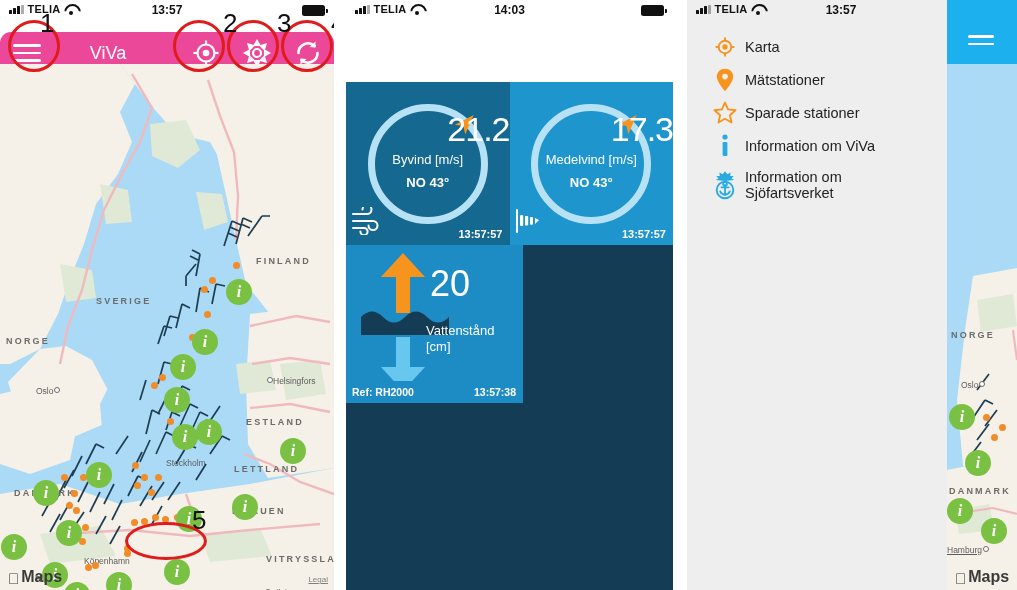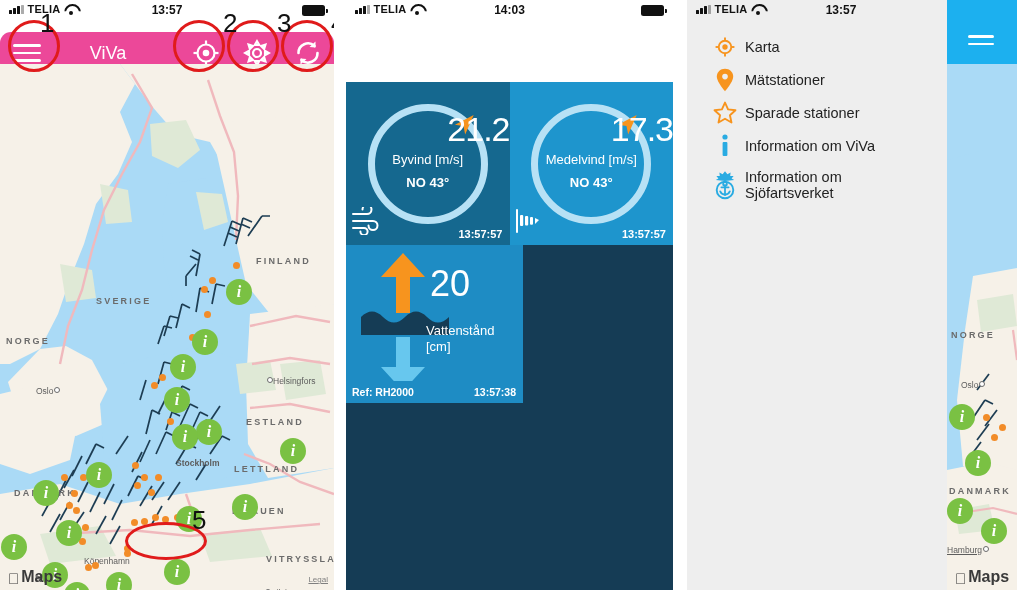--- a/index.html
+++ b/index.html
@@ -223,21 +223,21 @@
     <div class="ctry" style="left:6px;top:272px;">NORGE</div>
     <div class="ctry" style="left:246px;top:353px;">ESTLAND</div>
     <div class="ctry" style="left:234px;top:400px;">LETTLAND</div>
     <div class="ctry" style="left:232px;top:442px;">LITAUEN</div>
     <div class="ctry" style="left:14px;top:424px;">DANMARK</div>
     <div class="ctry" style="left:266px;top:490px;">VITRYSSLA</div>
     <div class="ctry" style="left:3px;top:510px;margin-left:32px;">RNA</div>
 
     <div class="city" style="left:36px;top:322px;"><span>Oslo</span><span class="dot"></span></div>
     <div class="city" style="left:266px;top:312px;"><span class="dot"></span><span>Helsingfors</span></div>
-    <div class="city" style="left:176px;top:394px;font-weight:bold;"><span>Stockholm</span></div>
+    <div class="city" style="left:166px;top:394px;"><span>Stockholm</span></div>
     <div class="city" style="left:84px;top:492px;"><span>Köpenhamn</span></div>
     <div class="city" style="left:264px;top:524px;"><span class="dot"></span><span>Vilnius</span></div>
 
     <svg width="334" height="526" viewBox="0 0 334 526" style="position:absolute;left:0;top:0;">
       <g stroke="#1d3d53" stroke-width="1.7" fill="none">
         <path d="M224 182 L232 157 M232 157 L241 161 M230 163 L239 167 M228 169 L237 173"></path>
         <path d="M236 180 L243 154 M243 154 L252 158 M241 160 L250 164"></path>
         <path d="M248 172 L262 152 M262 152 L270 152"></path>
         <path d="M196 212 L200 190 M200 190 L192 186 M198 196 L190 192"></path>
         <path d="M186 212 L196 200 M186 212 L186 222"></path>

